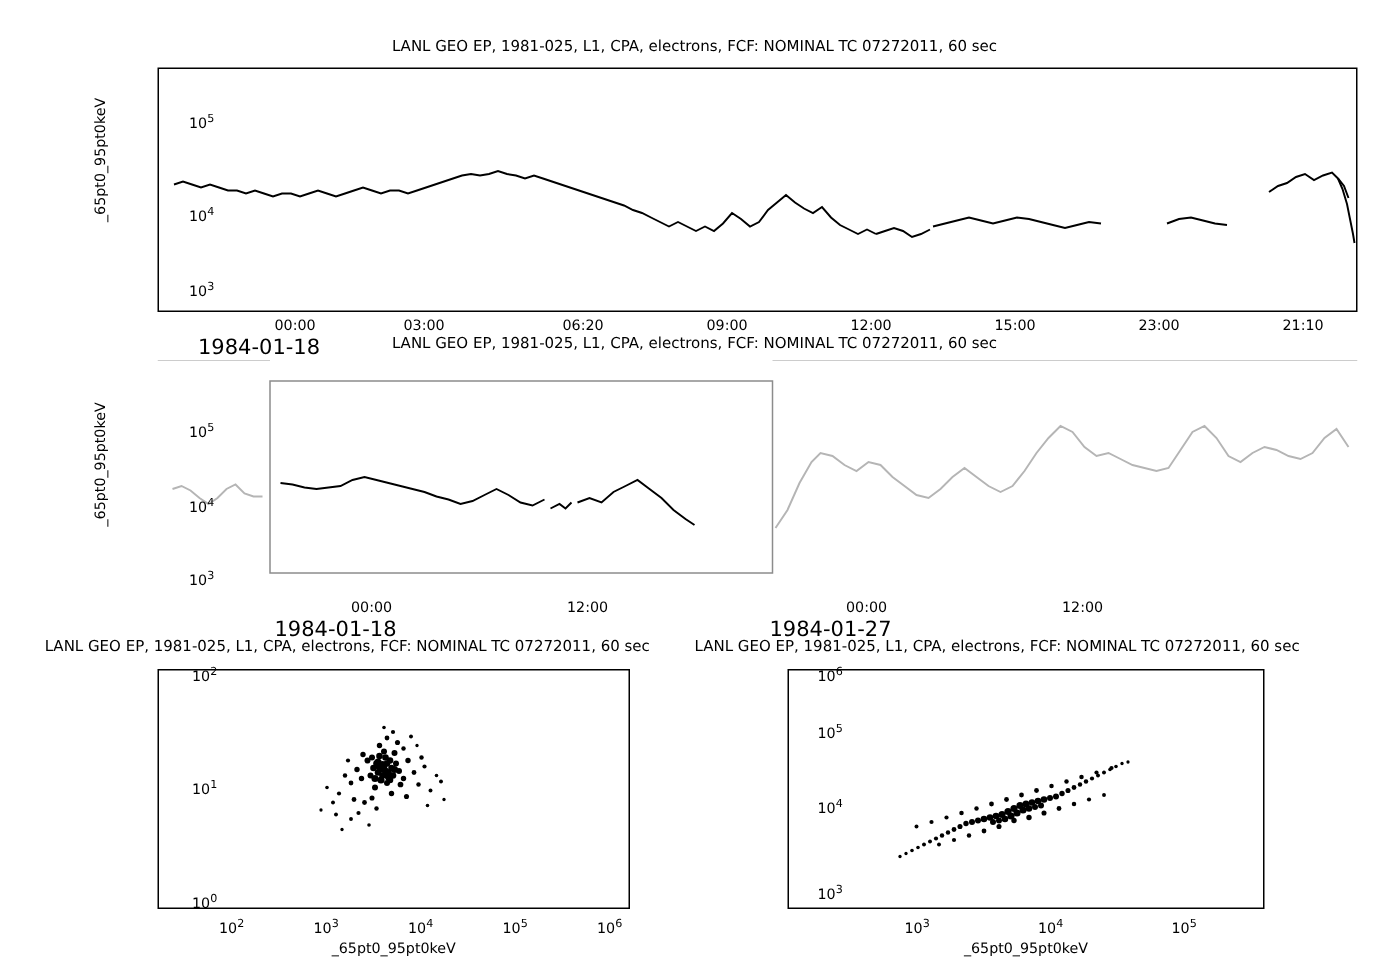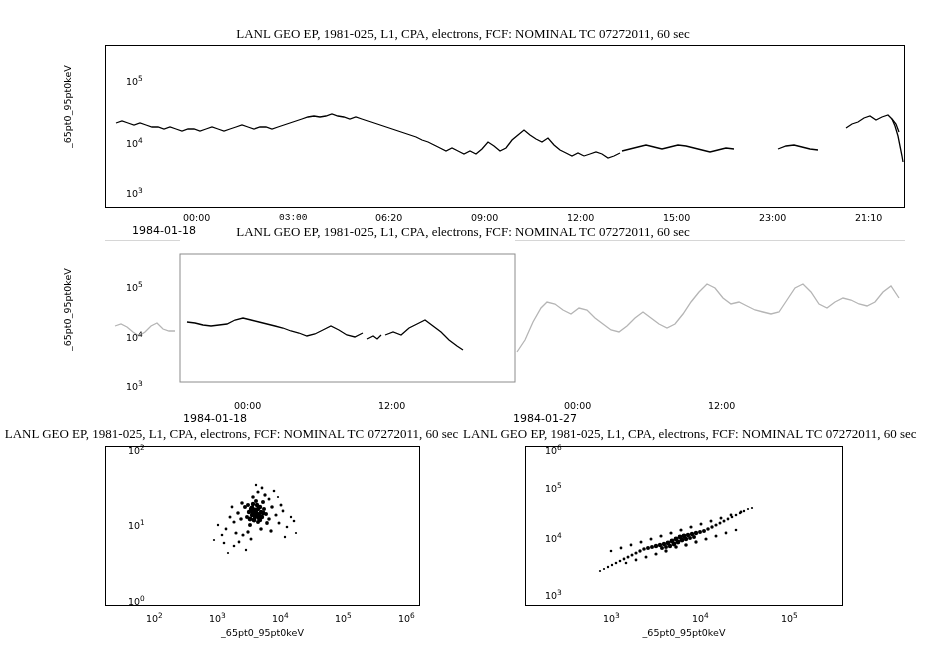--- a/index.html
+++ b/index.html
@@ -12,25 +12,24 @@
     height: 647px;
     font-family: "DejaVu Sans", sans-serif;
     color: #000000;
     overflow: hidden;
     position: relative;
   }
   .panel {
     position: absolute;
   }
   .title {
-    font-size: 13px;
+    font-size: 10px;
     text-align: center;
     white-space: nowrap;
     color: #000;
-    font-family: Liberation Serif, serif;
   }
   .axis-label-y {
     font-size: 9.5px;
     white-space: nowrap;
     transform-origin: 0 0;
     transform: rotate(-90deg);
   }
   .axis-label-x {
     font-size: 9.5px;
     white-space: nowrap;
@@ -43,21 +42,21 @@
     margin-left: 48px;
   }
   .plot-frame {
     position: absolute;
     border: 1px solid #000;
     box-sizing: border-box;
     background: #fff;
   }
   svg { display: block; }
   .datestamp {
-    font-size: 11px;
+    font-size: 14px;
     white-space: nowrap;
     position: absolute;
   }
 </style>
 </head>
 <body>
 
 <div class="panel" style="left:0;top:0;width:926px;height:225px;">
   <div class="title" style="position:absolute;left:0;top:26px;width:926px;">LANL GEO EP, 1981-025, L1, CPA, electrons, FCF: NOMINAL TC 07272011, 60 sec</div>
   <div style="position:absolute;left:62px;top:148px;">
@@ -70,21 +69,21 @@
       <polyline fill="none" stroke="#000000" stroke-width="1.3" points="672,103 680,100 688,99 696,101 704,103 712,104"></polyline>
       <polyline fill="none" stroke="#000000" stroke-width="1.3" points="740,82 746,78 752,76 758,72 764,70 770,74 776,71 782,69 786,73 790,78 793,86"></polyline>
       <polyline fill="none" stroke="#000000" stroke-width="1.3" points="786,73 789,80 792,90 794,100 796,110 797,116"></polyline>
       <polyline fill="none" stroke="#000000" stroke-width="1.3" points="478,110 484,108 490,106 496,108 502,112 508,110 514,107"></polyline>
     </svg>
   </div>
   <span class="tick-label" style="left:78px;top:74px;">10<sup style="font-size: 0.78em;">5</sup></span>
   <span class="tick-label" style="left:78px;top:136px;">10<sup style="font-size: 0.78em;">4</sup></span>
   <span class="tick-label" style="left:78px;top:186px;">10<sup style="font-size: 0.78em;">3</sup></span>
   <span class="tick-label" style="left:135px;top:212px;">00:00</span>
-  <span class="tick-label" style="left:231px;top:212px;font-family:Liberation Mono, monospace;">03:00</span>
+  <span class="tick-label" style="left:221px;top:212px;">03:00</span>
   <span class="tick-label" style="left:327px;top:212px;">06:20</span>
   <span class="tick-label" style="left:423px;top:212px;">09:00</span>
   <span class="tick-label" style="left:519px;top:212px;">12:00</span>
   <span class="tick-label" style="left:615px;top:212px;">15:00</span>
   <span class="tick-label" style="left:711px;top:212px;">23:00</span>
   <span class="tick-label" style="left:807px;top:212px;">21:10</span>
   <span class="datestamp" style="left:132px;top:224px;">1984-01-18</span>
 </div>
 
 <div class="panel" style="left:0;top:216px;width:926px;height:205px;">

